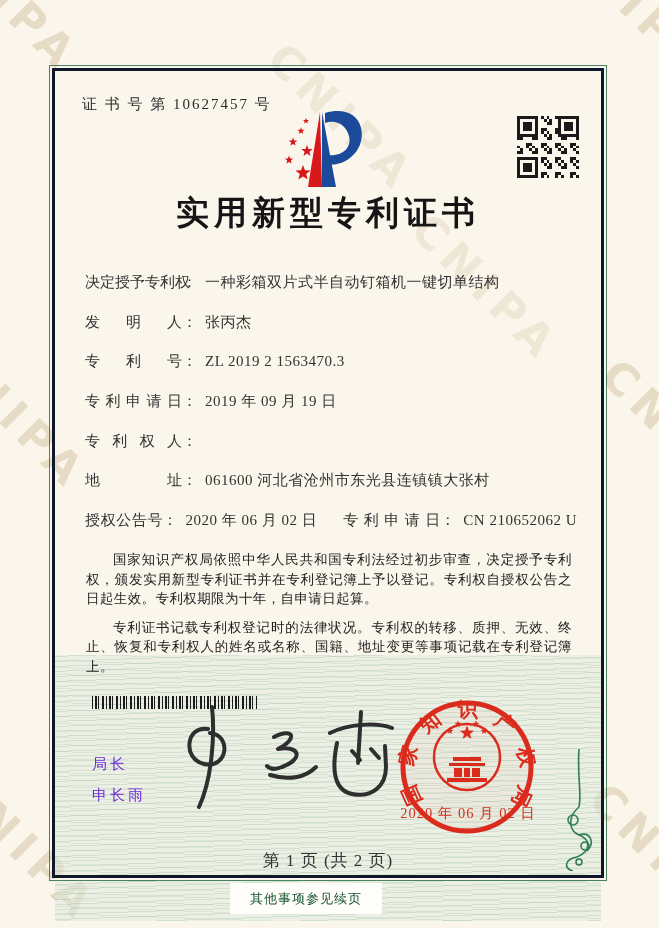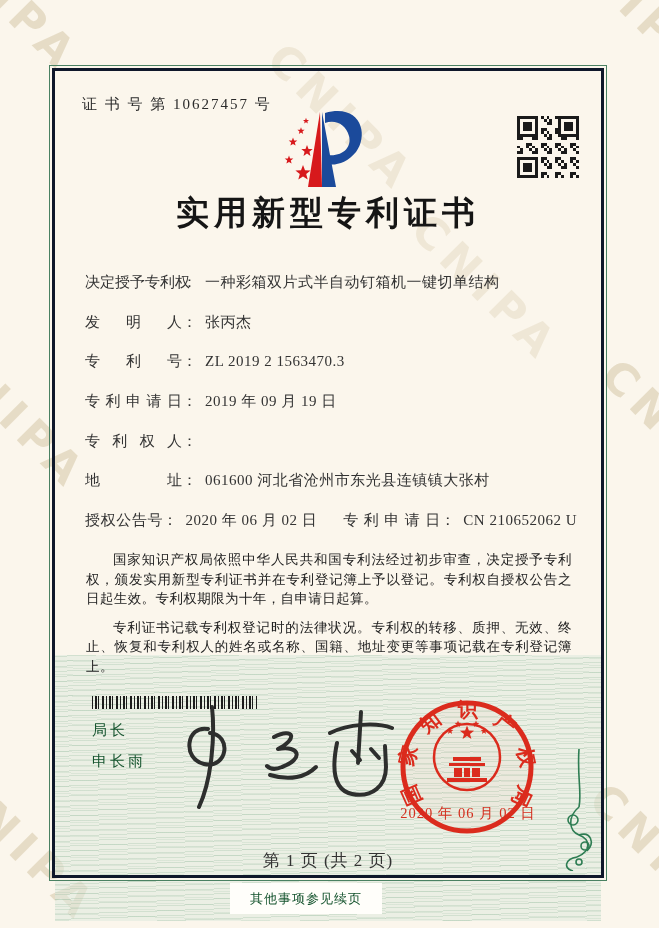--- a/index.html
+++ b/index.html
@@ -69,21 +69,21 @@
   }
   
   .barcode{
     left:37px;top:625px;width:165px;height:13px;
     background:repeating-linear-gradient(90deg,
       #1c1c1c 0 1.5px, rgba(0,0,0,0) 1.5px 3px,
       #1c1c1c 3px 5.5px, rgba(0,0,0,0) 5.5px 6.5px,
       #1c1c1c 6.5px 7.5px, rgba(0,0,0,0) 7.5px 10.5px,
       #1c1c1c 10.5px 12px, rgba(0,0,0,0) 12px 14px);
   }
-  .director{left:37px;top:644px;font-size:15px;letter-spacing:3px;color:#14532d;}
+  .director{left:37px;top:678px;font-size:15px;letter-spacing:3px;color:#6d28d9;}
   .director div{position:static;line-height:31px;}
   .sign{left:115px;top:628px;width:235px;height:115px;}
   .sign svg{width:100%;height:100%;display:block;}
   .seal{left:336px;top:620px;width:152px;height:152px;}
   .seal svg{width:100%;height:100%;display:block;}
   .seal-date{
     left:328px;top:733px;width:170px;text-align:center;
     font-size:14.5px;color:#d42f1f;letter-spacing:1px;white-space:nowrap;
   }
   .page-info{left:0;top:778px;width:100%;text-align:center;font-size:17px;color:#333;letter-spacing:1px;}

